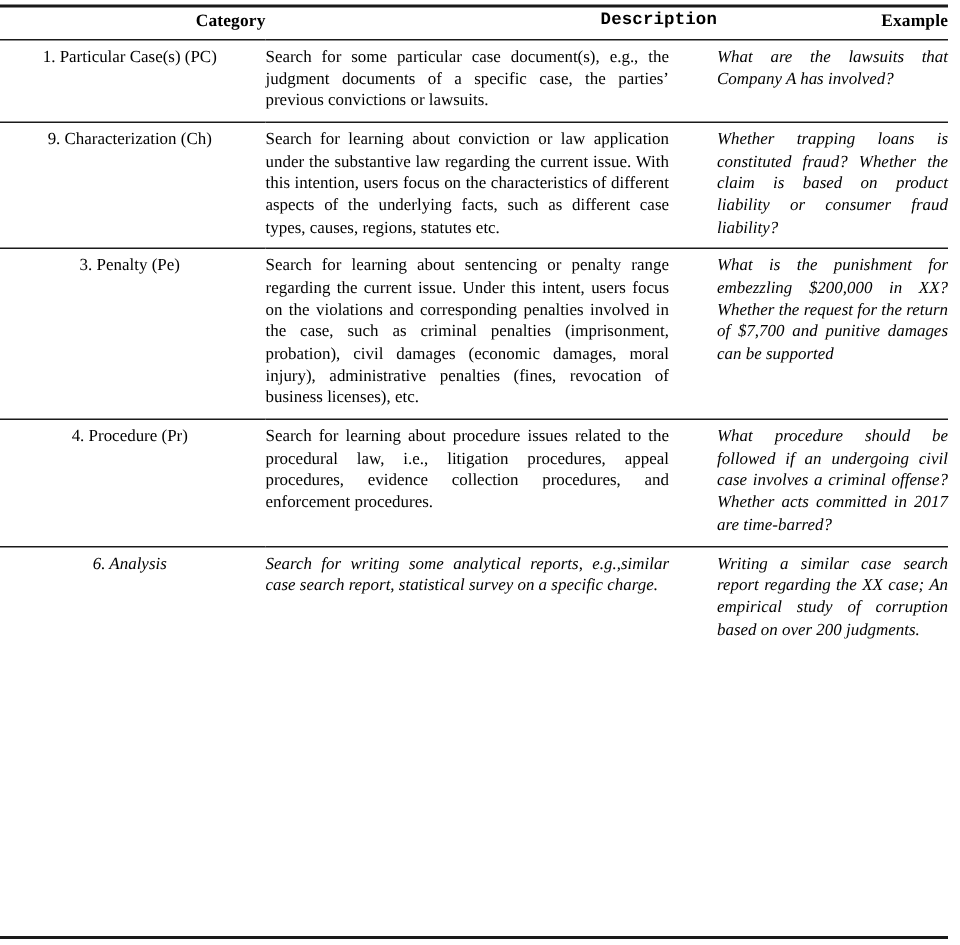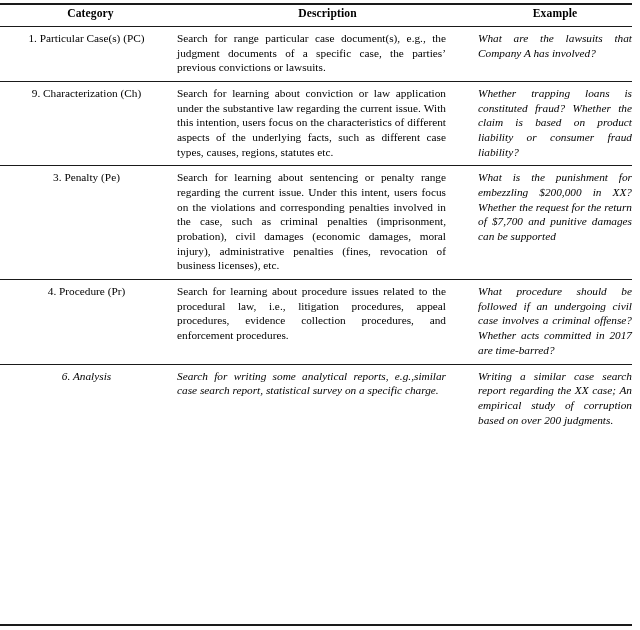--- a/index.html
+++ b/index.html
@@ -43,30 +43,30 @@
   .rule-bottom {
     position: absolute;
     left: 0;
     top: 624px;
     width: 632px;
     height: 2.2px;
     background: #1a1a1a;
   }
 
   thead th {
-    text-align: center;
+    text-align: right;
     font-weight: bold;
     font-size: 11.6px;
     padding: 6px 0 5px 0;
     vertical-align: bottom;
     border-bottom: 1.6px solid #1a1a1a;
     letter-spacing: 0.1px;
   }
   thead th.h-category  { padding-left: 4px; }
-  thead th.h-description { padding-left: 0px; }
+  thead th.h-description { padding-left: 0px; font-family: Liberation Mono, monospace; }
   thead th.h-example   { padding-left: 0px; }
 
   tbody td {
     vertical-align: top;
     padding: 4px 0 6px 0;
     border-bottom: 1.1px solid #1a1a1a;
   }
   tbody tr:last-child td { border-bottom: none; }
 
   td.c-category {
@@ -107,21 +107,21 @@
       <tr>
         <th class="h-category">Category</th>
         <th class="h-description">Description</th>
         <th class="h-example">Example</th>
       </tr>
     </thead>
     <tbody>
 
       <tr>
         <td class="c-category">1. Particular Case(s) (PC)</td>
-        <td class="c-description">Search for range particular case document(s), e.g., the judgment documents of a specific case, the parties’ previous convictions or lawsuits.</td>
+        <td class="c-description">Search for some particular case document(s), e.g., the judgment documents of a specific case, the parties’ previous convictions or lawsuits.</td>
         <td class="c-example">What are the lawsuits that Company A has involved?</td>
       </tr>
 
       <tr>
         <td class="c-category">9. Characterization (Ch)</td>
         <td class="c-description">Search for learning about conviction or law application under the substantive law regarding the current issue. With this intention, users focus on the characteristics of different aspects of the underlying facts, such as different case types, causes, regions, statutes etc.</td>
         <td class="c-example">Whether trapping loans is constituted fraud? Whether the claim is based on product liability or consumer fraud liability?</td>
       </tr>
 
       <tr>

